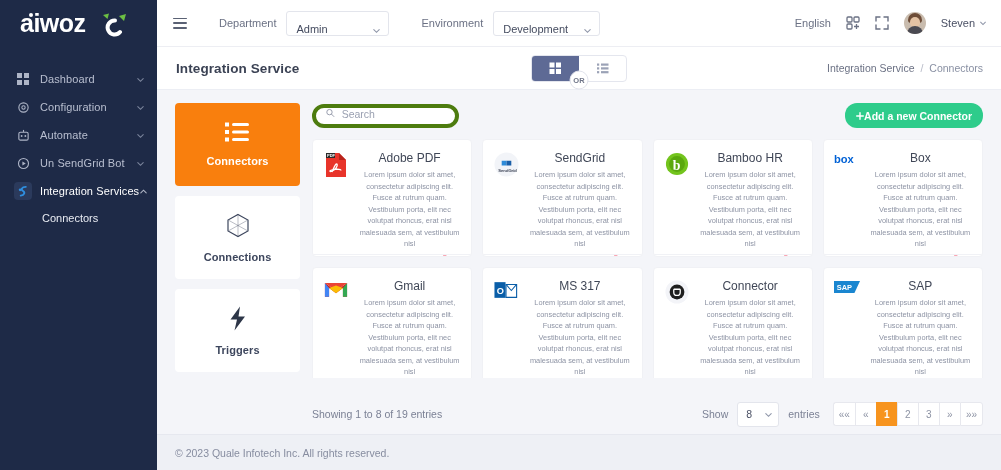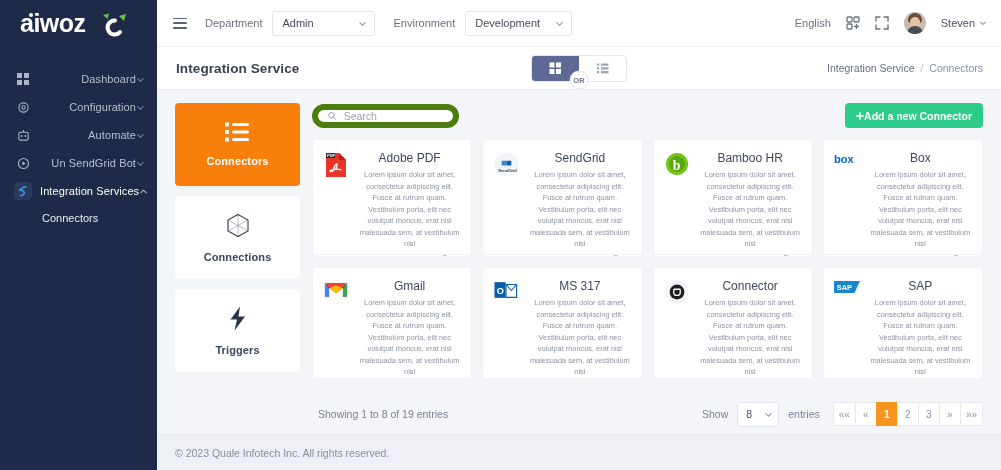--- a/index.html
+++ b/index.html
@@ -25,21 +25,20 @@
   .logo-svg { display:block; }
   .nav { margin-top: 18px; }
   .nav-item {
     display: flex; align-items: center;
     height: 28px;
     padding: 0 12px 0 14px;
     color: #b9bfd0;
     font-size: 11px;
     cursor: pointer;
     position: relative;
-    text-align: right;
   }
   .nav-item.active { color: #ffffff; }
   .nav-item .nav-ico {
     width: 18px; height: 18px; flex: 0 0 18px;
     display:flex; align-items:center; justify-content:center;
     margin-right: 8px;
   }
   .nav-item.active .nav-ico {
     background: #2b3a5c;
     border-radius: 4px;
@@ -63,27 +62,27 @@
 
   
   .topbar {
     height: 47px; background: #ffffff;
     display: flex; align-items: center;
     padding: 0 14px 0 16px;
     border-bottom: 1px solid #edeef3;
   }
   .hamburger { width: 14px; height: 11px; display:flex; flex-direction:column; justify-content:space-between; cursor:pointer; }
   .hamburger span { display:block; height:1.6px; background:#5a6174; border-radius:1px; }
-  .tb-label { font-size: 11px; color: #6b7184; margin-left: 18px; }
+  .tb-label { font-size: 11px; color: #6b7184; margin-left: 32px; }
   .select {
     margin-left: 10px;
     height: 25px; min-width: 103px;
     border: 1px solid #e3e5ec; border-radius: 3px;
     background: #fff;
-    display: flex; align-items: center; justify-content: space-between;
+    display: flex; align-items: flex-end; justify-content: space-between;
     padding: 0 7px 0 9px;
     font-size: 11px; color: #444b5f;
     cursor: pointer;
   }
   .select.wide { min-width: 107px; }
   .spacer { flex: 1; }
   .tb-right { display:flex; align-items:center; gap: 15px; }
   .lang { font-size: 11px; color: #6b7184; cursor: pointer; padding-left: 8px; }
   .ico-btn { cursor: pointer; display:flex; align-items:center; justify-content:center; }
   .avatar {
@@ -143,36 +142,36 @@
   }
   .tab-card.t0 { height: 83px; background: #f97f0d; color: #fff; }
   .tab-card.t1 { height: 83px; }
   .tab-card.t2 { height: 83px; }
   .tab-label { font-size: 11px; font-weight: bold; letter-spacing: .1px; }
 
   .rightcol { flex: 1; display: flex; flex-direction: column; min-width: 0; }
   .toolbar { display:flex; align-items:center; height: 28px; margin-bottom: 11px; }
   .searchbox {
     width: 147px; height: 24px;
-    border: 6px solid #4d7c0f; border-radius: 13px;
+    border: 4px solid #4d7c0f; border-radius: 13px;
     background: #fff;
-    display: flex; align-items: center; gap: 7px;
+    display: flex; align-items: flex-start; gap: 7px;
     padding: 0 10px;
   }
   .searchbox input {
     border: none; outline: none;
     font-size: 10.5px; color: #6b7184;
     width: 100%; background: transparent;
     font-family: "Liberation Sans", sans-serif;
   }
   .searchbox input::placeholder { color: #9aa0b1; }
   .addbtn {
     margin-left: auto;
     height: 25px; background: #2ecc8b; color: #fff;
-    border-radius: 4px; border: none;
+    border-radius: 12px; border: none;
     font-size: 10.5px; font-weight: bold;
     padding: 0 11px;
     display:flex; align-items:center; gap:0;
     cursor: pointer;
     font-family: "Liberation Sans", sans-serif;
   }
 
   
   .grid { display: grid; grid-template-columns: repeat(4, 1fr); gap: 10px; }
   .card {
@@ -188,21 +187,21 @@
   .card-desc { font-size: 7.4px; color: #8d93a4; line-height: 1.55; }
   .card-actions {
     height: 27px; border-top: 1px solid #f1f2f6;
     display: flex; align-items: center;
   }
   .act { flex: 1; display:flex; align-items:center; justify-content:center; cursor:pointer; }
 
   
   .pager {
     display: flex; align-items: center;
-    padding: 16px 18px 0 24px;
+    padding: 16px 18px 0 18px;
     height: 56px;
   }
   .pg-left { margin-left: 125px; padding-left: 12px; font-size: 10.5px; color: #7b8195; }
   .pg-right { margin-left: auto; display: flex; align-items: center; gap: 9px; }
   .pg-lbl { font-size: 10.5px; color: #7b8195; }
   .pg-select {
     height: 25px; width: 42px;
     border: 1px solid #e3e5ec; border-radius: 3px; background: #fff;
     display:flex; align-items:center; justify-content:space-between;
     padding: 0 5px 0 8px; font-size: 10.5px; color: #4a5064; cursor:pointer;

